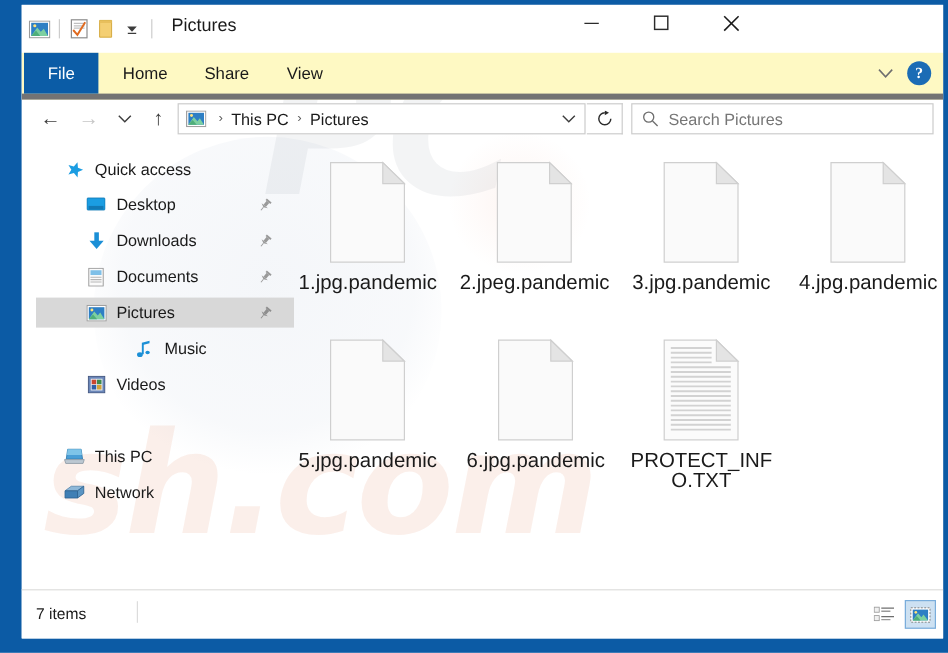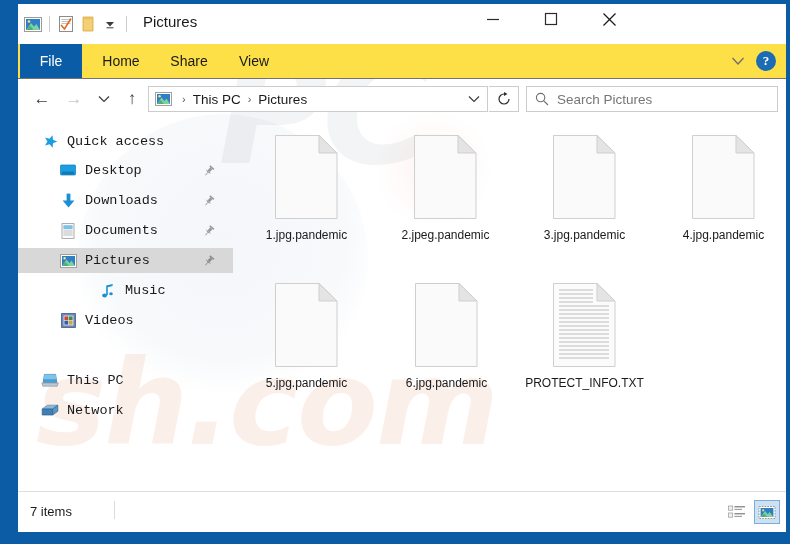--- a/index.html
+++ b/index.html
@@ -111,22 +111,22 @@
   }
   #btn-min { left: 452px; }
   #btn-max { left: 510px; }
   #btn-close { left: 568px; }
 
   
   #ribbon {
     position: absolute;
     left: 0; top: 40px;
     width: 768px; height: 34px;
-    background: #fde047;
-    border-bottom: 1px solid #737373;
+    background: #fef9c3;
+    border-bottom: 5px solid #737373;
     z-index: 5;
   }
   .tab {
     position: absolute;
     top: 0; height: 34px;
     display: flex; align-items: center; justify-content: center;
     font-size: 14px;
     color: #1a1a1a;
     cursor: default;
   }
@@ -241,22 +241,22 @@
   #content {
     position: absolute;
     left: 0; top: 117px;
     width: 768px; height: 370px;
     z-index: 4;
   }
 
   
   #sidebar {
     position: absolute;
-    left: 0; top: 0;
-    width: 215px; height: 370px; font-family: Liberation Mono, monospace;
+    left: 12px; top: 0;
+    width: 215px; height: 370px;
   }
   .nav-item {
     position: absolute;
     left: 0;
     width: 215px; height: 25px;
     display: flex;
     align-items: center;
     font-size: 13.5px;
     color: #1a1a1a;
     cursor: default;
@@ -292,21 +292,21 @@
     flex-direction: column;
     align-items: center;
     cursor: default;
   }
   .file-ico {
     width: 72px; height: 88px;
     position: relative;
   }
   .file-name {
     margin-top: 6px;
-    font-size: 12px;
+    font-size: 17px;
     color: #1a1a1a;
     text-align: center;
     line-height: 17px;
     width: 125px;
     word-break: break-all;
   }
 
   
   #statusbar {
     position: absolute;

